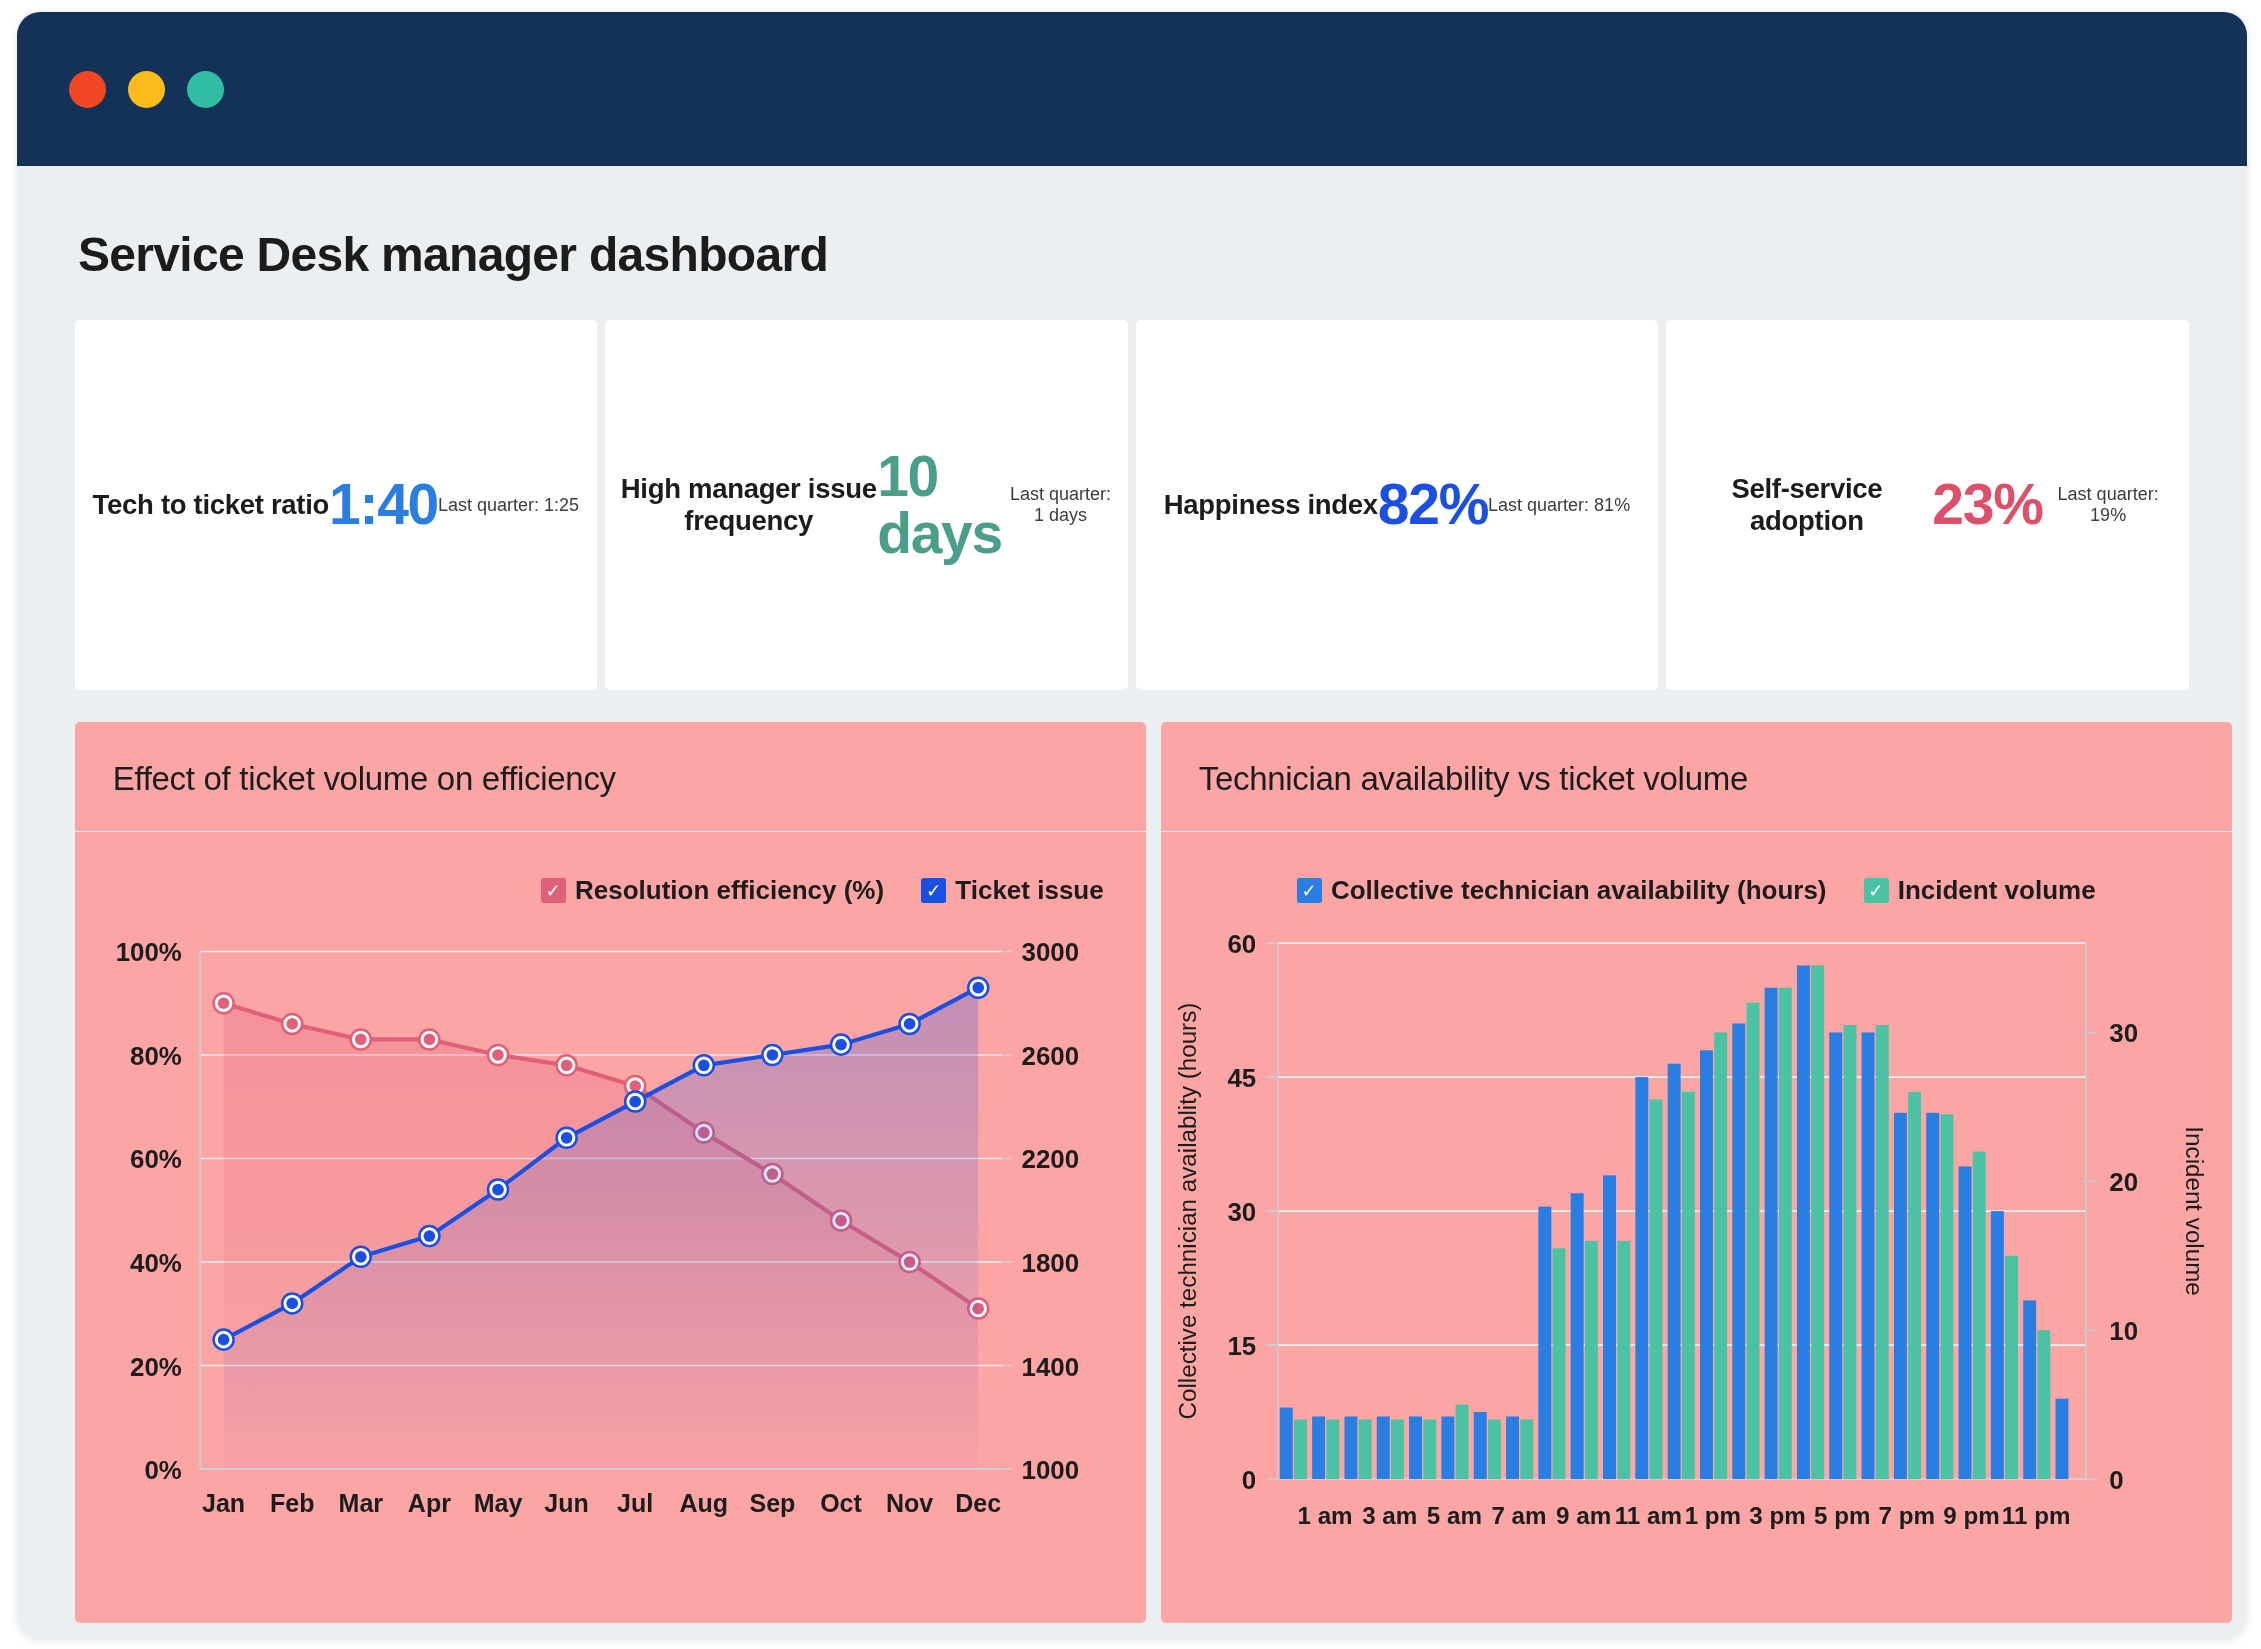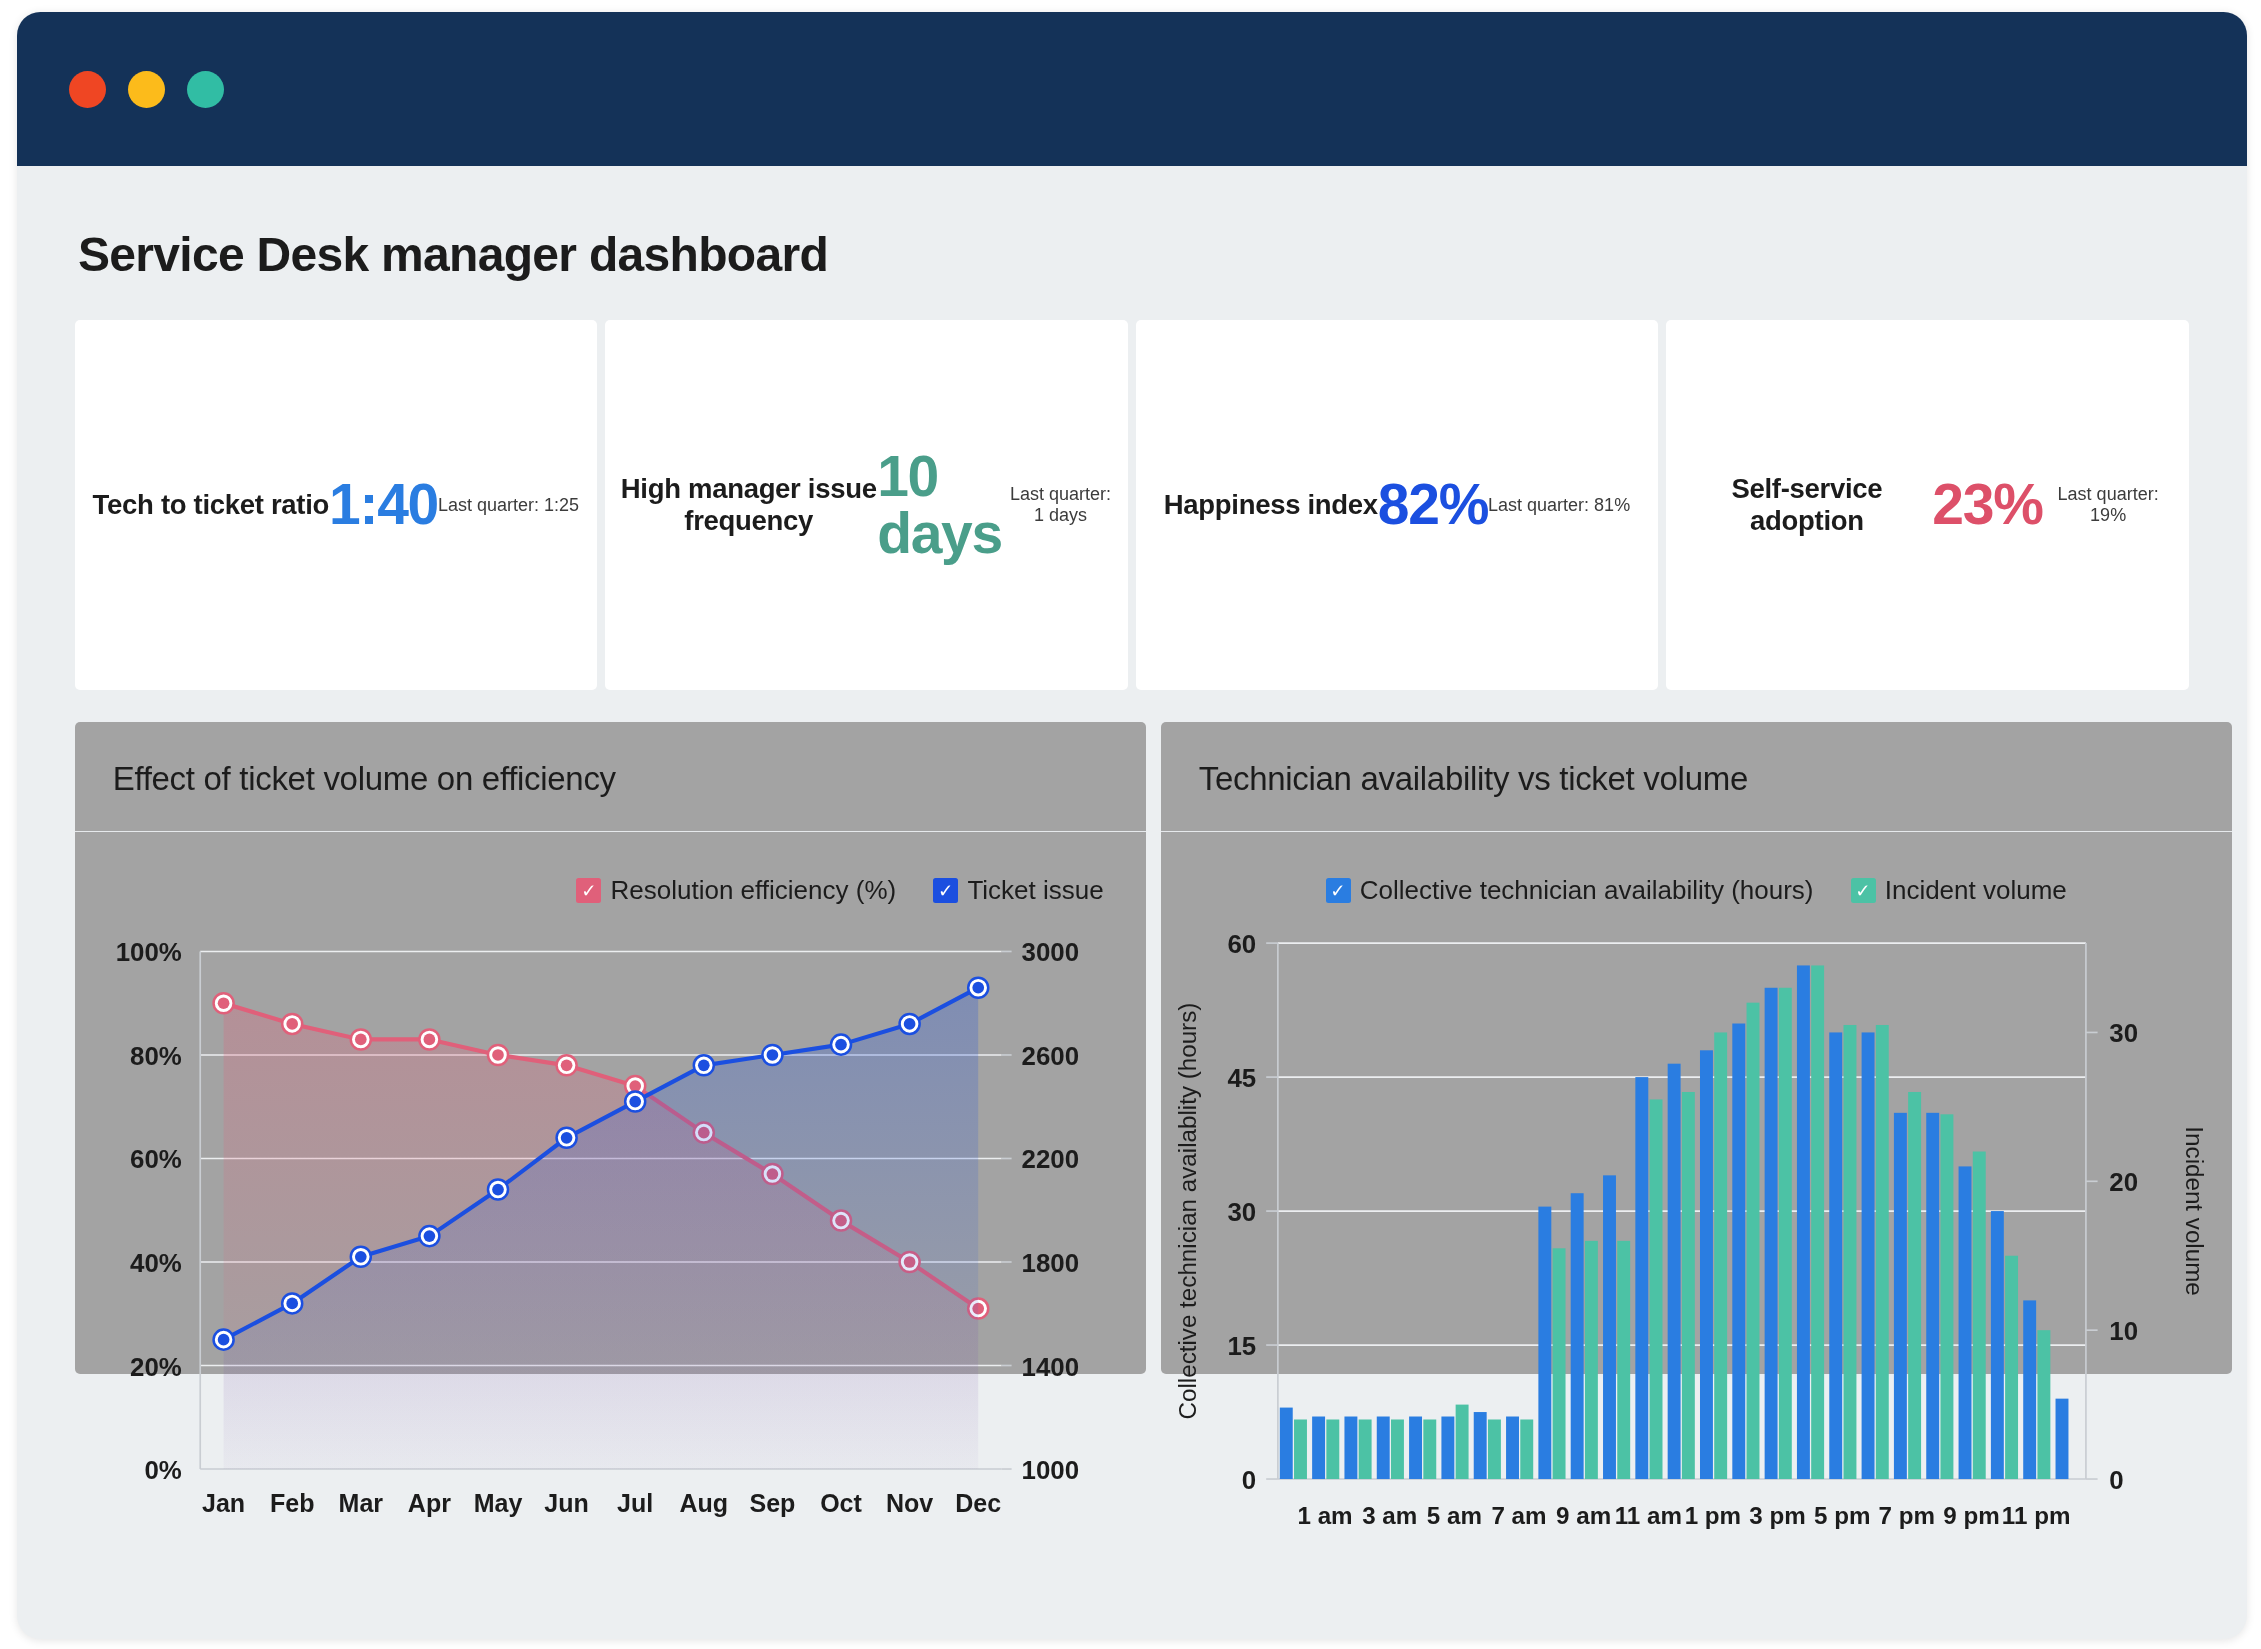--- a/index.html
+++ b/index.html
@@ -68,23 +68,23 @@
   }
   .kpi-sub {
     font-size: 18px;
     color: #3c3c3c;
     text-align: center;
   }
 
   .charts-row { display: flex; gap: 15px; margin-top: 32px; }
   .chart-card {
     flex: 1;
-    background: #a3a3a3;
+    background: #fca5a5;
     border-radius: 5px;
-    height: 652px;
+    height: 901px;
     display: flex;
     flex-direction: column;
   }
   .chart-header {
     padding: 38px 38px 33px 38px;
     border-bottom: 1.7px solid #e6e9ec;
   }
   .chart-title {
     font-size: 33px;
     color: #1c1c1c;
@@ -96,21 +96,21 @@
     gap: 37px;
     padding: 43px 0 11.7px 0;
   }
   .legend-item { display: flex; align-items: center; gap: 9.2px; }
   .legend-box {
     width: 25px; height: 25px;
     border-radius: 2.5px;
     display: flex; align-items: center; justify-content: center;
     color: #fff; font-size: 18.4px; line-height: 1;
   }
-  .legend-label { font-size: 26px; color: #1c1c1c; }
+  .legend-label { font-size: 26px; color: #1c1c1c; font-weight: bold; }
 
   .plot-wrap { flex: 1; position: relative; }
   svg { display: block; }
 </style>
 </head>
 <body>
 
 <div class="window">
 
   <div class="titlebar">

